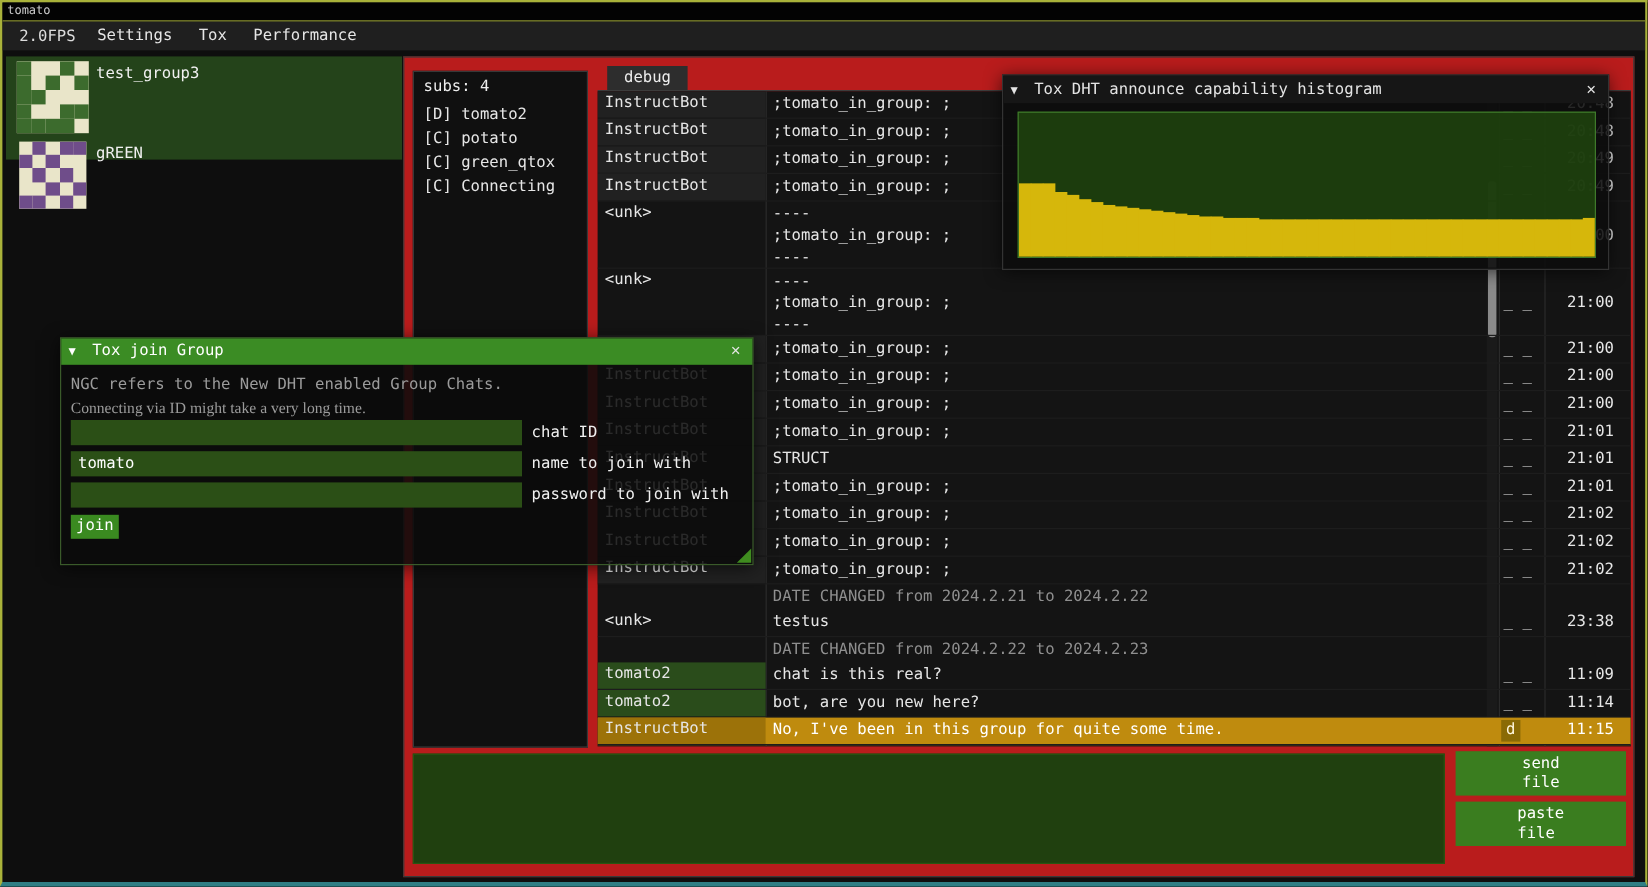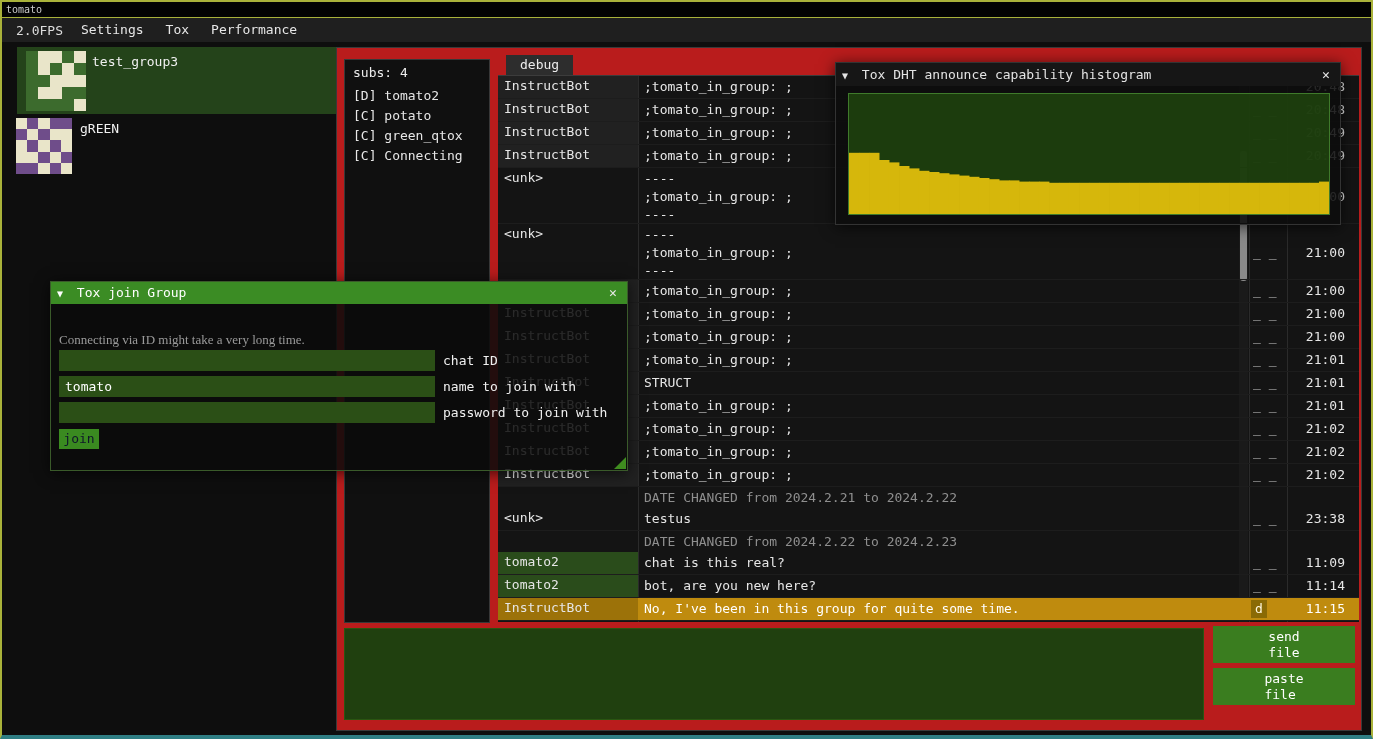--- a/index.html
+++ b/index.html
@@ -68,21 +68,21 @@
   .fwin .collapse{display:inline-block;font-size:10px;margin-right:6px;}
   .fwin .wclose{position:absolute;right:6px;top:0;width:16px;text-align:center;color:#e8e8e8;cursor:default;}
   .join-win{left:48px;top:279px;width:578px;height:190px;background:rgba(10,10,10,0.86);
     border:1px solid #3a5a2a;z-index:40;}
   .join-win .wtitle{background:var(--accent_green);}
   .join-info{position:absolute;left:8px;color:#9b9b9b;white-space:nowrap;}
   .jfield{position:absolute;left:8px;width:376px;height:21px;background:var(--field_green);
     border:none;color:#fff;font-family:inherit;font-size:13px;padding:0 6px;box-sizing:border-box;outline:none;}
   .jlabel{position:absolute;left:392px;line-height:21px;color:#f0f0f0;white-space:nowrap;}
   .join-btn{position:absolute;left:8px;top:147px;width:40px;height:20px;line-height:20px;
-    background:#3a8a20;color:#0f172a;text-align:center;cursor:default;}
+    background:#3a8a20;color:#ffffff;text-align:center;cursor:default;}
   .resize-grip{position:absolute;right:1px;bottom:1px;width:0;height:0;
     border-left:12px solid transparent;border-bottom:12px solid #3f8c1f;}
   .hist-win{left:833px;top:60px;width:506px;height:163px;background:rgba(12,12,12,0.88);
     border:1px solid #333;z-index:30;}
   .hist-win .wtitle{background:#161616;height:23px;line-height:23px;color:#e4e4e4;}
   .plot{position:absolute;left:12px;top:30px;width:482px;height:122px;
     background:rgba(32,72,14,0.80);border:1px solid #3f7a2b;box-sizing:border-box;}
   .plot svg{position:absolute;left:0;top:0;width:100%;height:100%;}
 </style>
 </head>
@@ -94,21 +94,21 @@
     <span>tomato</span>
   </div>
 
   <div class="menubar">
     <span class="fps">2.0FPS</span>
     <span class="mitem">Settings</span>
     <span class="mitem">Tox</span>
     <span class="mitem">Performance</span>
   </div>
 
-  <div class="group-row sel" style="top:45px;height:67px;margin-left:12px;">
+  <div class="group-row sel" style="top:45px;height:86px;">
     <div class="avatar" style="left: 9px; top: 4px; width: 60px; height: 60px; background: rgb(233, 229, 201);">
         <div style="position: absolute; left: 0%; top: 0%; width: 20%; height: 20%; background: rgb(60, 107, 45);"></div>
         <div style="position: absolute; left: 60%; top: 0%; width: 20%; height: 20%; background: rgb(60, 107, 45);"></div>
         <div style="position: absolute; left: 0%; top: 20%; width: 20%; height: 20%; background: rgb(60, 107, 45);"></div>
         <div style="position: absolute; left: 40%; top: 20%; width: 20%; height: 20%; background: rgb(60, 107, 45);"></div>
         <div style="position: absolute; left: 80%; top: 20%; width: 20%; height: 20%; background: rgb(60, 107, 45);"></div>
         <div style="position: absolute; left: 0%; top: 40%; width: 20%; height: 20%; background: rgb(60, 107, 45);"></div>
         <div style="position: absolute; left: 20%; top: 40%; width: 20%; height: 20%; background: rgb(60, 107, 45);"></div>
         <div style="position: absolute; left: 0%; top: 60%; width: 20%; height: 20%; background: rgb(60, 107, 45);"></div>
         <div style="position: absolute; left: 60%; top: 60%; width: 20%; height: 20%; background: rgb(60, 107, 45);"></div>
@@ -353,20 +353,21 @@
         </svg>
     </div>
   </div>
 
   <div class="fwin join-win">
     <div class="wtitle">
       <span class="collapse">▼</span>
       <span>Tox join Group</span>
       <span class="wclose">✕</span>
     </div>
+    <div class="join-info" style="top:31px;">NGC refers to the New DHT enabled Group Chats.</div>
     <div class="join-info" style="top:50px;font-family:Liberation Serif, serif;">Connecting via ID might take a very long time.</div>
 
     <input class="jfield" style="top: 68px;" value="">
     <div class="jlabel" style="top:68px;">chat ID</div>
 
     <input class="jfield" style="top: 94px;" value="tomato">
     <div class="jlabel" style="top:94px;">name to join with</div>
 
     <input class="jfield" style="top: 120px;" value="">
     <div class="jlabel" style="top:120px;">password to join with</div>

